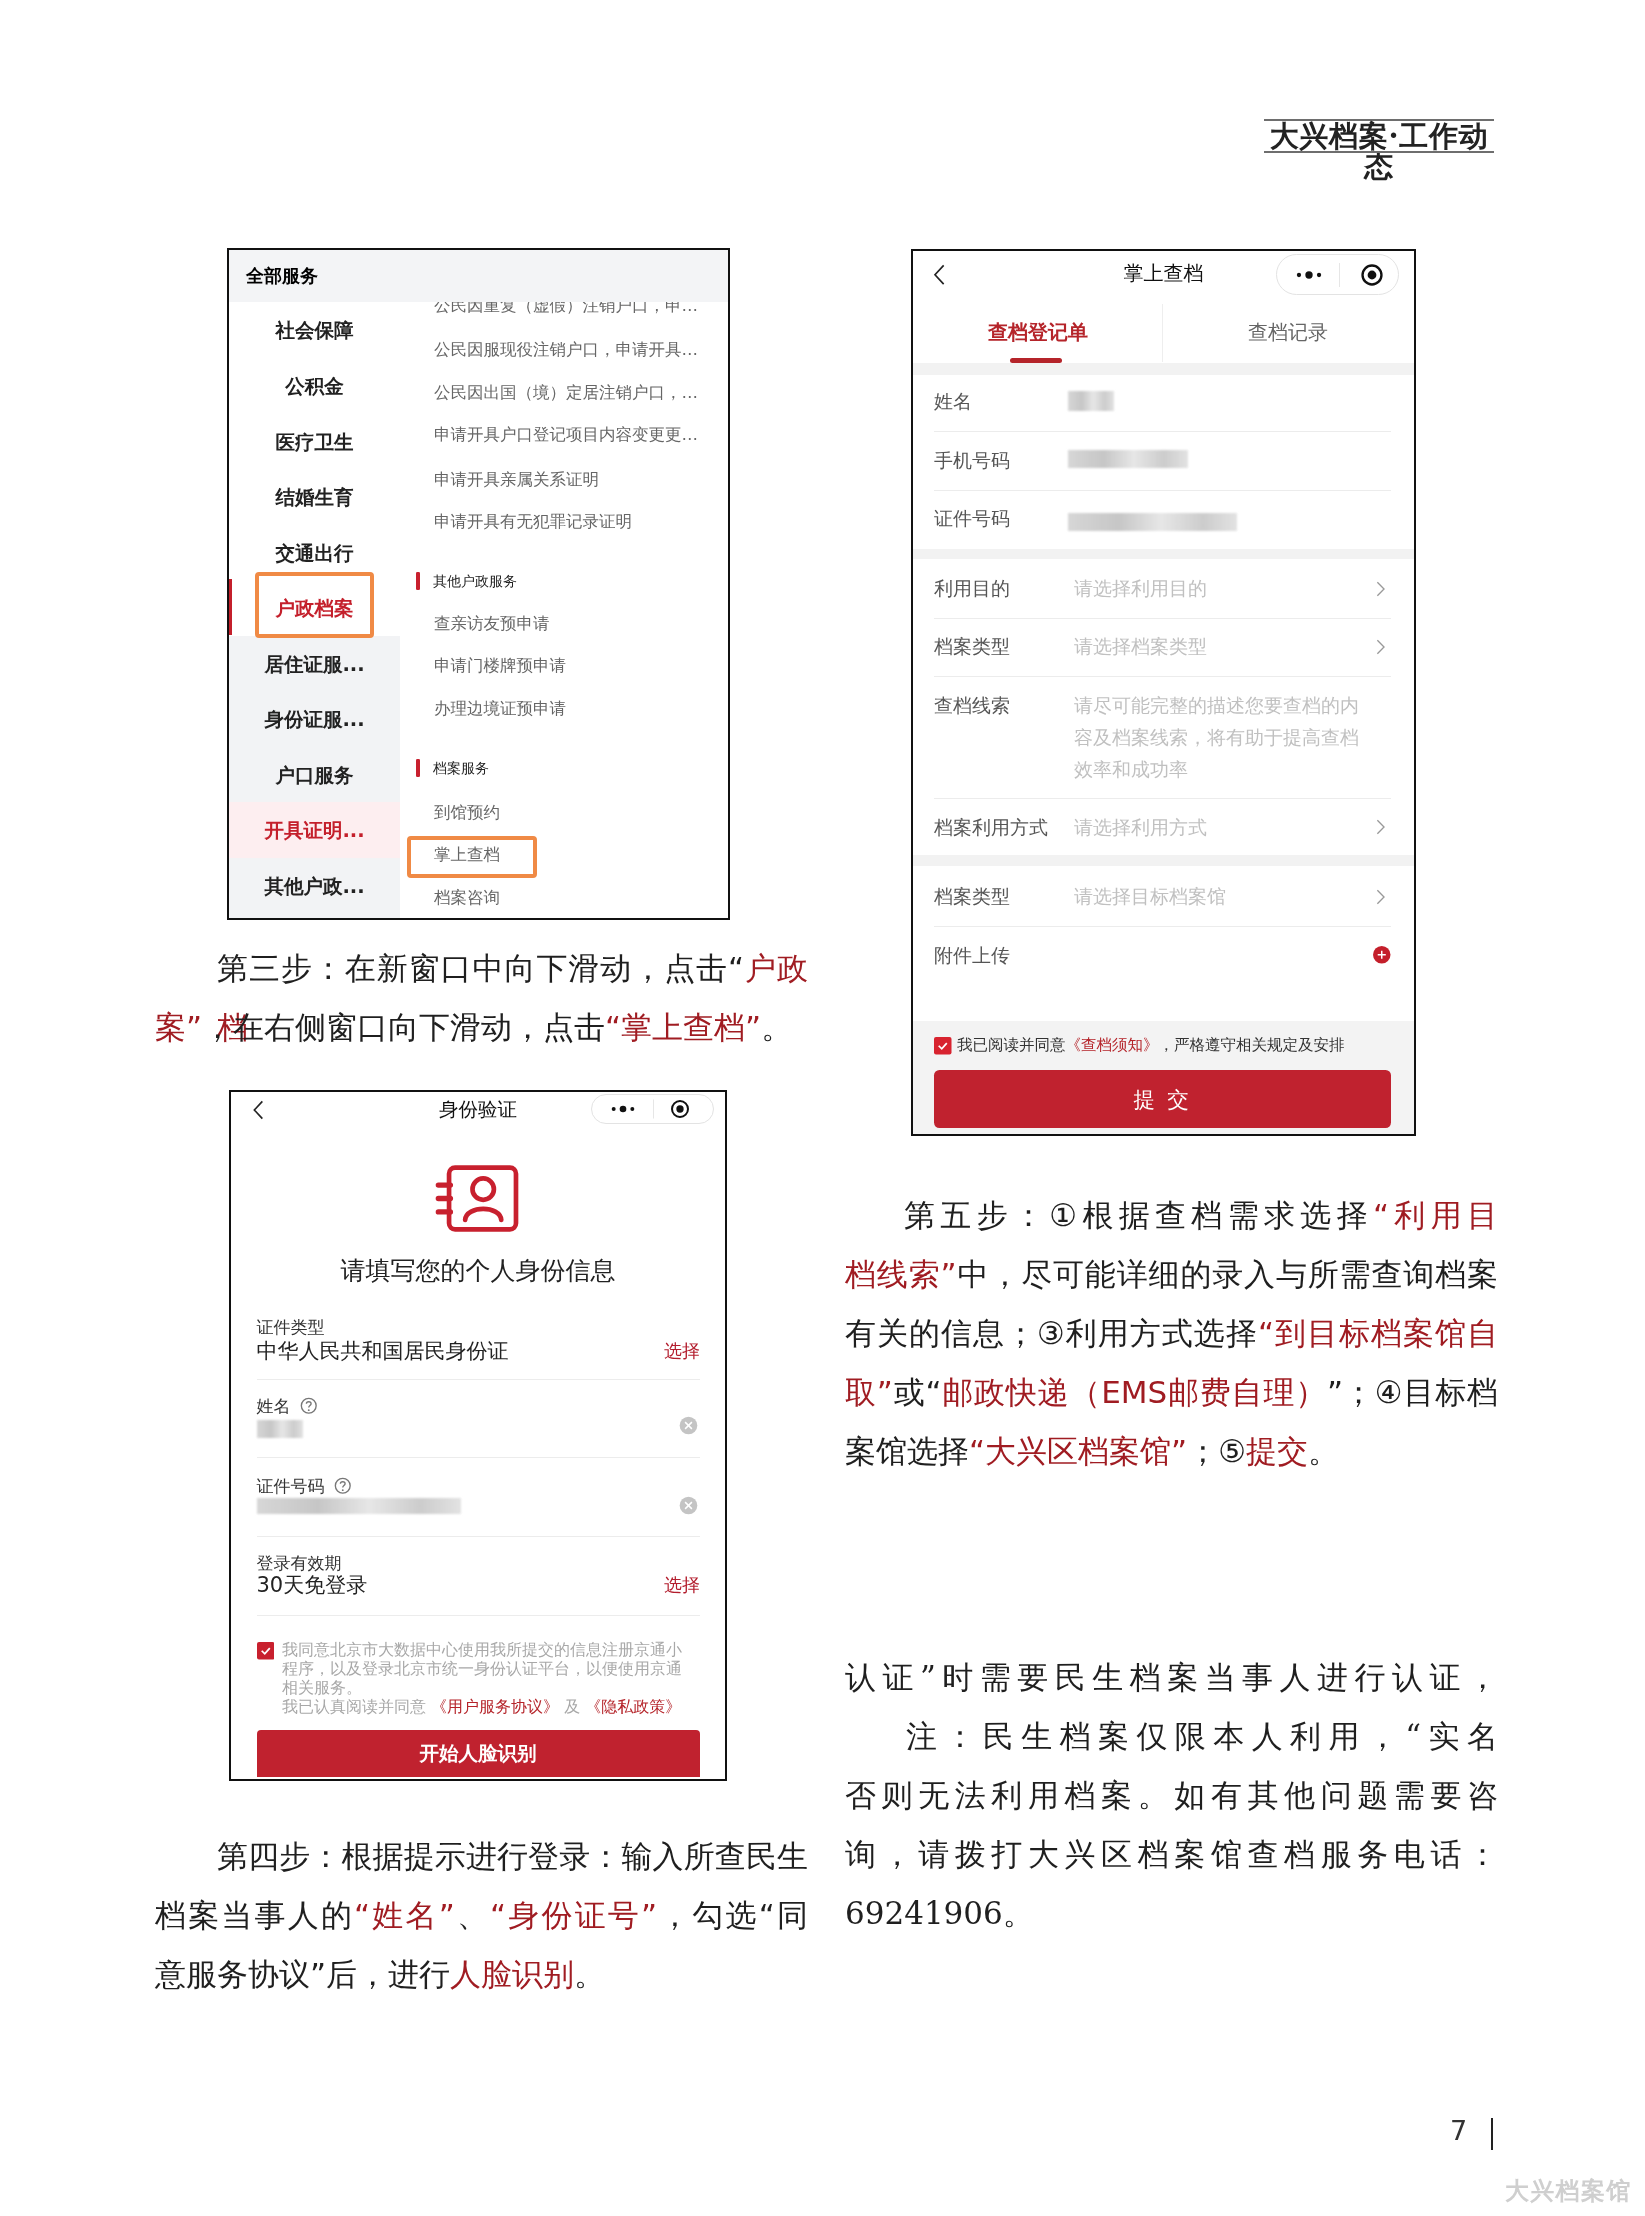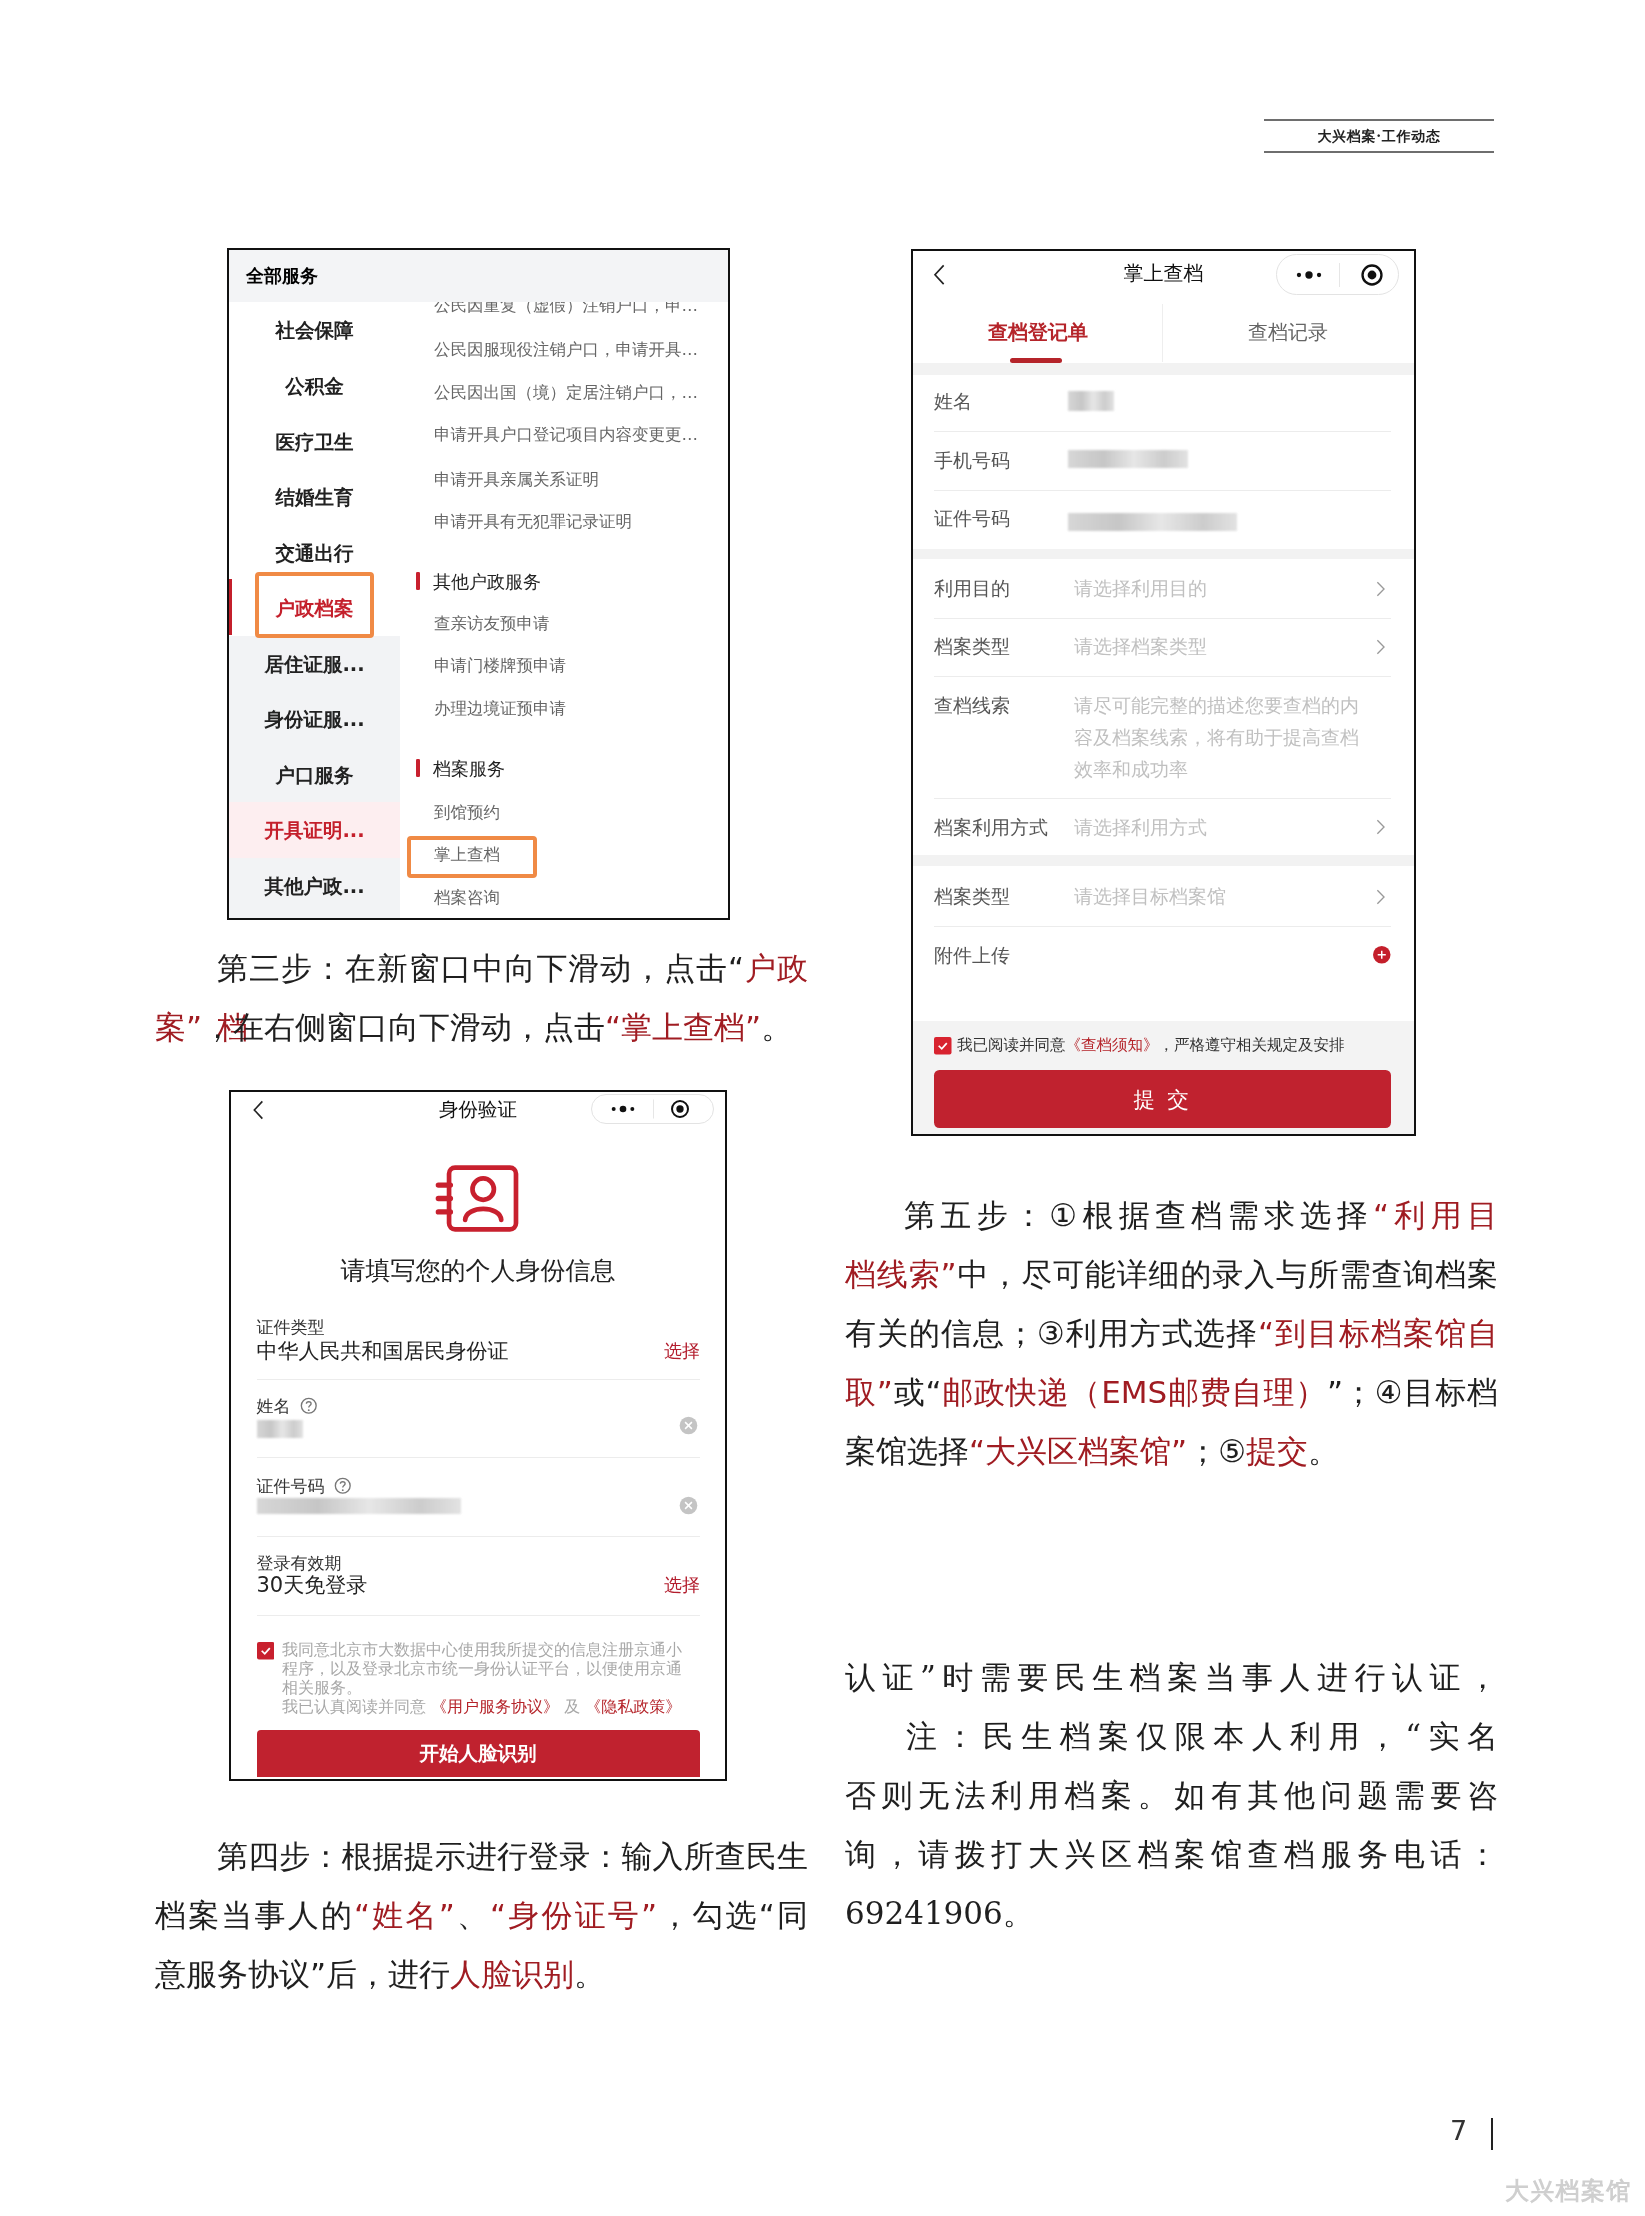--- a/index.html
+++ b/index.html
@@ -2,36 +2,36 @@
 <html style="font-size:10.7px"><head>
 <meta charset="utf-8">
 <style>
 *{box-sizing:border-box;margin:0;padding:0}
 html,body{width:1645px;height:2216px;background:#fff;overflow:hidden}
 body{position:relative;font-family:"DejaVu Sans",sans-serif;color:#1f1f1f}
 .abs{position:absolute}
 
 
 .hdr-rule{position:absolute;height:2px;background:#6e6e6e}
-.hdr-title{position:absolute;left:1264px;top:121px;width:230px;height:16px;line-height:30px;text-align:center;font-family:"DejaVu Serif",serif;font-size:14px;font-weight:bold;color:#222;letter-spacing:0.7px}
+.hdr-title{position:absolute;left:1264px;top:121px;width:230px;height:16px;line-height:30px;text-align:center;font-family:"DejaVu Serif",serif;font-size:29px;font-weight:bold;color:#222;letter-spacing:0.7px}
 
 
 .shot{position:absolute;border:2.7px solid #111;background:#fff;overflow:hidden}
 
 
 .s1-header{position:absolute;left:0;top:0;right:0;height:52px;background:#f3f4f6;z-index:3}
 .s1-title{position:absolute;left:17px;top:0;line-height:52px;font-size:18px;font-weight:bold;color:#000000}
 .s1-sidebar{position:absolute;left:0;top:0;width:171px;height:100%}
 .s1-cat{position:absolute;left:0;width:171px;height:56px;display:flex;align-items:center;justify-content:center;font-size:19.5px;font-weight:bold;color:#222;background:#fff}
 .s1-cat.gray{background:#f2f3f5}
 .s1-cat.active{color:#c41f2b}
 .s1-cat.pink{background:#fdeef0;color:#c41f2b}
 .s1-activebar{position:absolute;left:0;top:329px;width:3.4px;height:56px;background:#c41f2b}
 .s1-item{position:absolute;left:205px;height:27px;line-height:27px;font-size:16.5px;color:#666;white-space:nowrap}
-.s1-head{position:absolute;left:204px;height:27px;line-height:27px;font-size:18px;color:#222;white-space:nowrap}
+.s1-head{position:absolute;left:204px;height:27px;line-height:27px;font-size:14px;color:#222;white-space:nowrap}
 .s1-bar{position:absolute;left:187px;width:4px;height:17.5px;background:#c8202e;border-radius:1.3px}
 .hl{position:absolute;border:4.7px solid #f08a45;border-radius:4px}
 
 
 .nav-title{position:absolute;left:0;right:0;text-align:center;color:#111}
 .capsule{position:absolute;border:1px solid #e3e3e3;background:#fff}
 .capsule .dots{position:absolute;top:50%;transform:translate(-50%,-50%)}
 .capsule .sep{position:absolute;width:1px;background:#e6e6e6;top:50%;transform:translateY(-50%)}
 .capsule .tgt{position:absolute;top:50%;transform:translate(-50%,-50%)}
 

